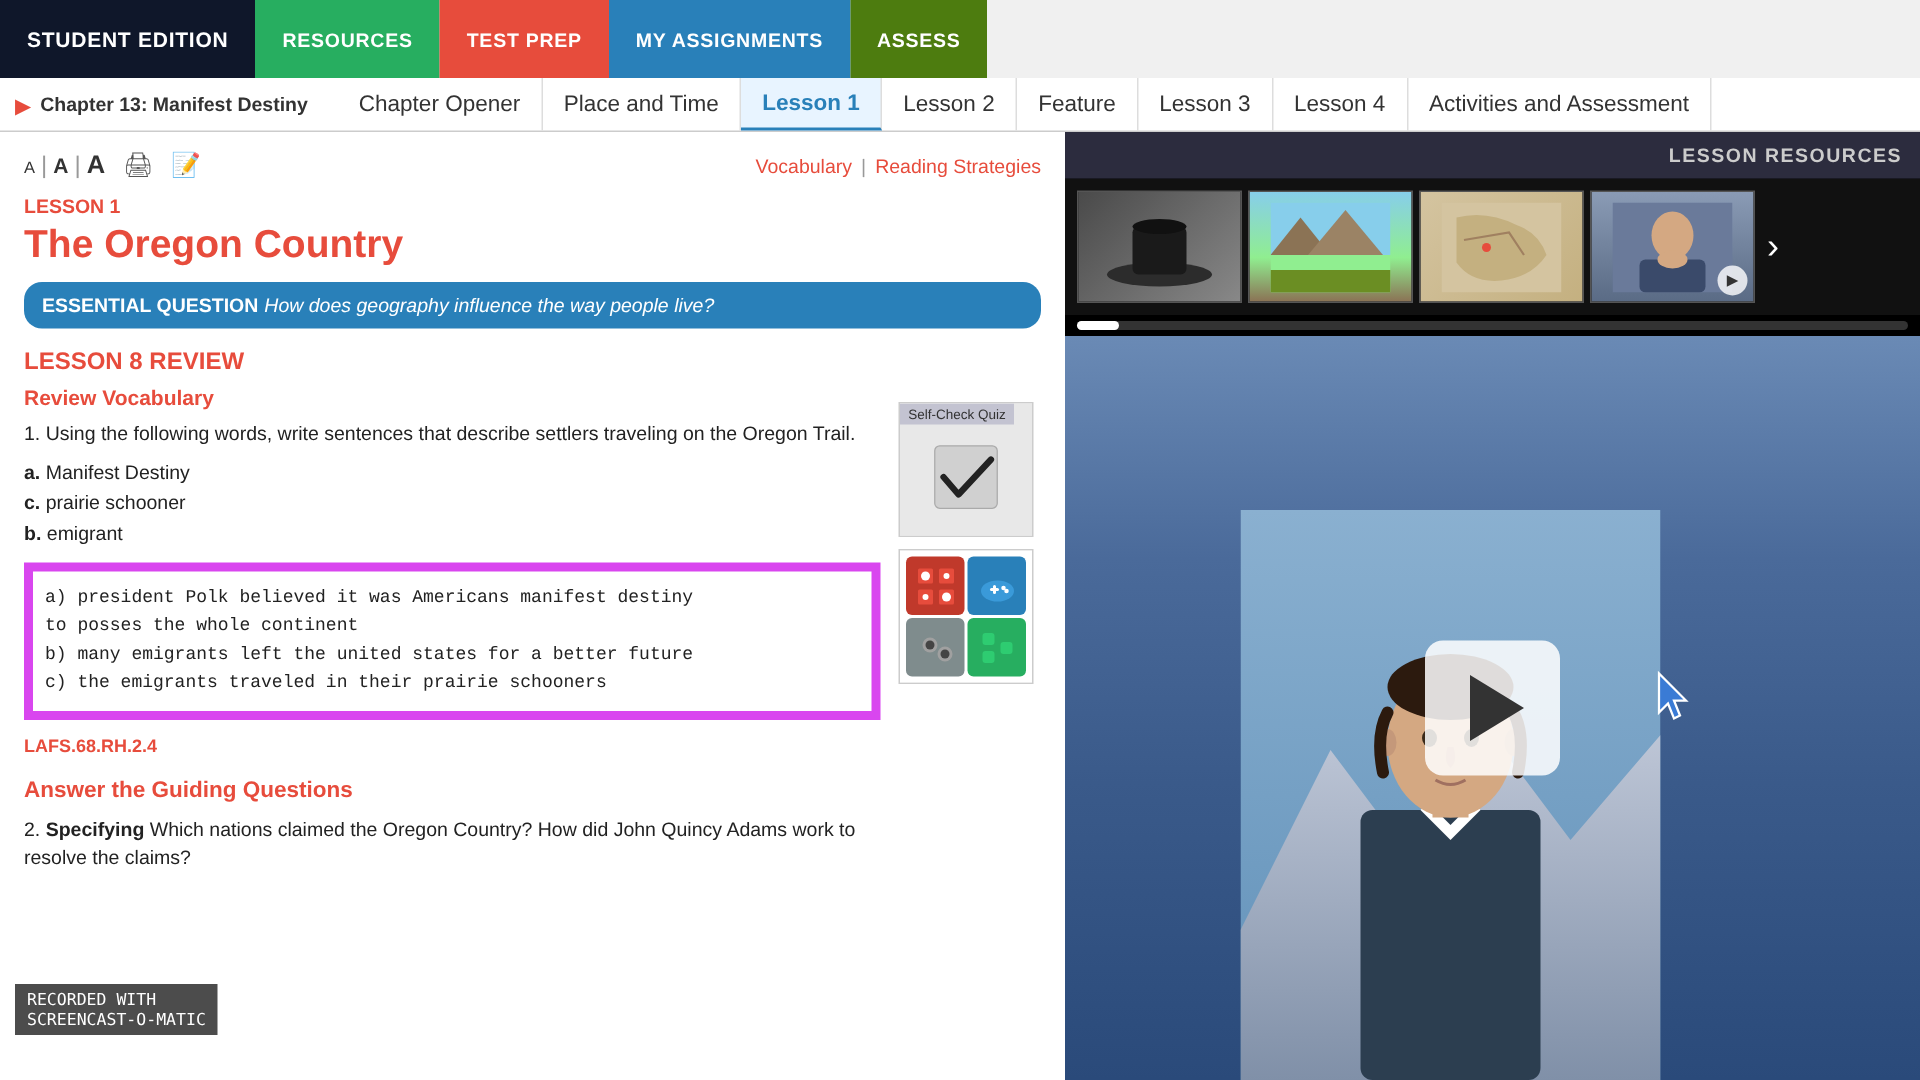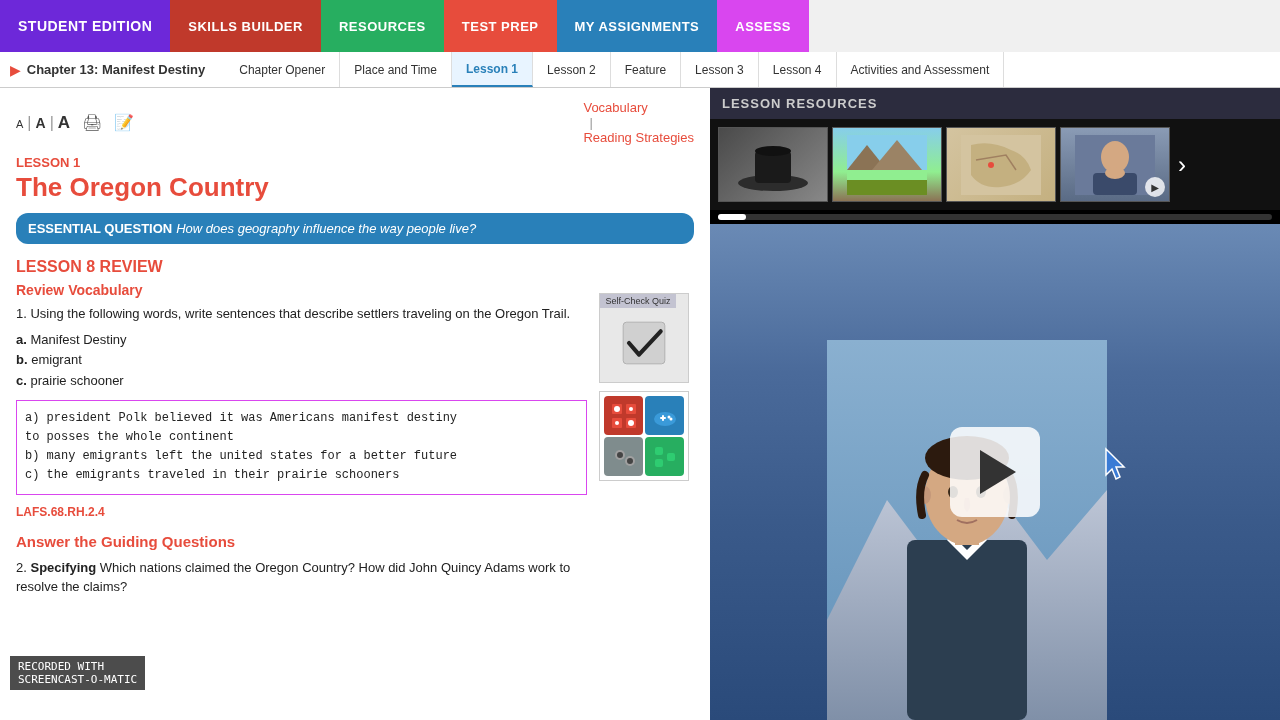--- a/index.html
+++ b/index.html
@@ -17,42 +17,42 @@
       align-items: center;
       justify-content: center;
       padding: 0 18px;
       font-weight: bold;
       font-size: 13px;
       cursor: pointer;
       text-transform: uppercase;
       letter-spacing: 0.5px;
     }
     .nav-student-edition {
-      background: #6d28d9;
+      background: #0f172a;
       color: #fff;
       font-size: 14px;
     }
     .nav-skills-builder {
       background: #c0392b;
       color: #fff;
     }
     .nav-test-prep {
       background: #e74c3c;
       color: #fff;
     }
     .nav-resources {
       background: #27ae60;
       color: #fff;
     }
     .nav-my-assignments {
       background: #2980b9;
       color: #fff;
     }
     .nav-assess {
-      background: #d946ef;
+      background: #4d7c0f;
       color: #fff;
       text-align: center;
     }
     .nav-learnsmart {
       background: #2c3e50;
       color: #fff;
       margin-left: auto;
       font-size: 15px;
       letter-spacing: 1px;
     }
@@ -80,21 +80,21 @@
       white-space: nowrap;
     }
     .chapter-tabs {
       display: flex;
       align-items: center;
       height: 100%;
       gap: 0;
     }
     .chapter-tab {
       padding: 0 14px;
-      font-size: 12px;
+      font-size: 15px;
       color: #333;
       cursor: pointer;
       height: 100%;
       display: flex;
       align-items: center;
       border-right: 1px solid #ddd;
       white-space: nowrap;
     }
     .chapter-tab.active {
       background: #e8f4ff;
@@ -131,21 +131,20 @@
     }
     .font-a-small { font-size: 11px; color: #333; cursor: pointer; }
     .font-a-mid { font-size: 14px; color: #333; font-weight: bold; cursor: pointer; }
     .font-a-large { font-size: 17px; color: #333; font-weight: bold; cursor: pointer; }
     .toolbar-icon { font-size: 16px; color: #555; cursor: pointer; margin-left: 4px; }
     .toolbar-links {
       margin-left: auto;
       display: flex;
       gap: 0;
       font-size: 13px;
-      flex-direction: column;
     }
     .toolbar-link {
       color: #e74c3c;
       cursor: pointer;
       text-decoration: none;
     }
     .toolbar-link-sep { color: #999; margin: 0 6px; }
 
     
     .lesson-label {
@@ -197,21 +196,21 @@
     }
     .answer-item {
       font-size: 13px;
       color: #222;
       line-height: 1.6;
     }
     .answer-item .label {
       font-weight: bold;
     }
     .answer-box {
-      border: 1px solid #d946ef;
+      border: 6px solid #d946ef;
       padding: 8px;
       font-family: monospace;
       font-size: 12px;
       color: #222;
       line-height: 1.6;
       margin-bottom: 10px;
       background: #fff;
       white-space: pre-wrap;
     }
     .reference-label {
@@ -286,20 +285,21 @@
       flex-direction: column;
       overflow: hidden;
     }
     .lesson-resources-header {
       background: #2c2c3e;
       color: #ccc;
       font-size: 13px;
       font-weight: bold;
       padding: 8px 12px;
       letter-spacing: 1px;
+      text-align: right;
     }
     .resource-thumbnails {
       display: flex;
       gap: 4px;
       padding: 8px;
       background: #111;
       align-items: center;
       overflow: hidden;
     }
     .thumb {
@@ -421,23 +421,20 @@
 
     
     .mono { font-family: 'Courier New', monospace; }
   </style>
 </head>
 <body>
 
 <div class="top-nav">
   <div class="top-nav-item nav-student-edition">
     <span>STUDENT EDITION</span>
-  </div>
-  <div class="top-nav-item nav-skills-builder">
-    <span>SKILLS BUILDER</span>
   </div>
   <div class="top-nav-item nav-resources">
     <span>RESOURCES</span>
   </div>
   <div class="top-nav-item nav-test-prep">
     <span>TEST PREP</span>
   </div>
   <div class="top-nav-item nav-my-assignments">
     <span>MY ASSIGNMENTS</span>
   </div>
@@ -510,26 +507,26 @@
 
         <div class="section-title">LESSON 8 REVIEW</div>
         <div class="subsection-title">Review Vocabulary</div>
         <div class="question-text">1. Using the following words, write sentences that describe settlers traveling on the Oregon Trail.</div>
         <div>
           <div class="answer-item">
             <span class="label">a.</span>
             <span> Manifest Destiny</span>
           </div>
           <div class="answer-item">
+            <span class="label">c.</span>
+            <span> prairie schooner</span>
+          </div>
+          <div class="answer-item">
             <span class="label">b.</span>
             <span> emigrant</span>
-          </div>
-          <div class="answer-item">
-            <span class="label">c.</span>
-            <span> prairie schooner</span>
           </div>
         </div>
 
         <div class="answer-box mono" style="margin-top:8px;">a) president Polk believed it was Americans manifest destiny
 to posses the whole continent
 b) many emigrants left the united states for a better future
 c) the emigrants traveled in their prairie schooners</div>
 
         <div class="reference-label">LAFS.68.RH.2.4</div>
 

